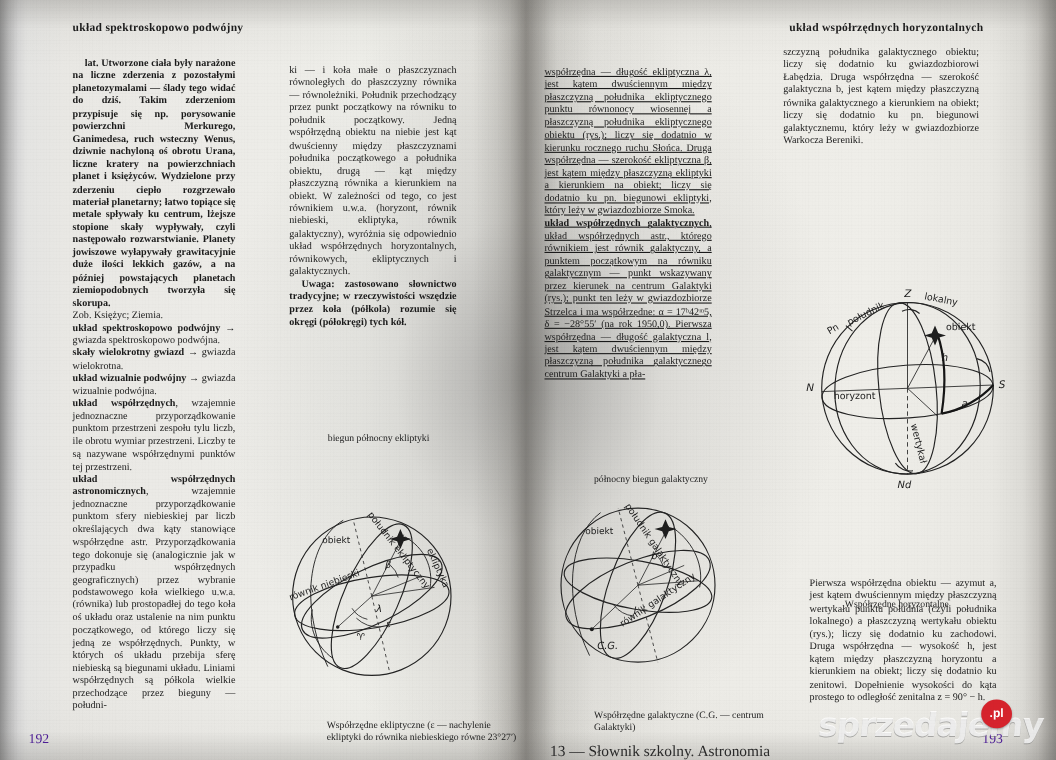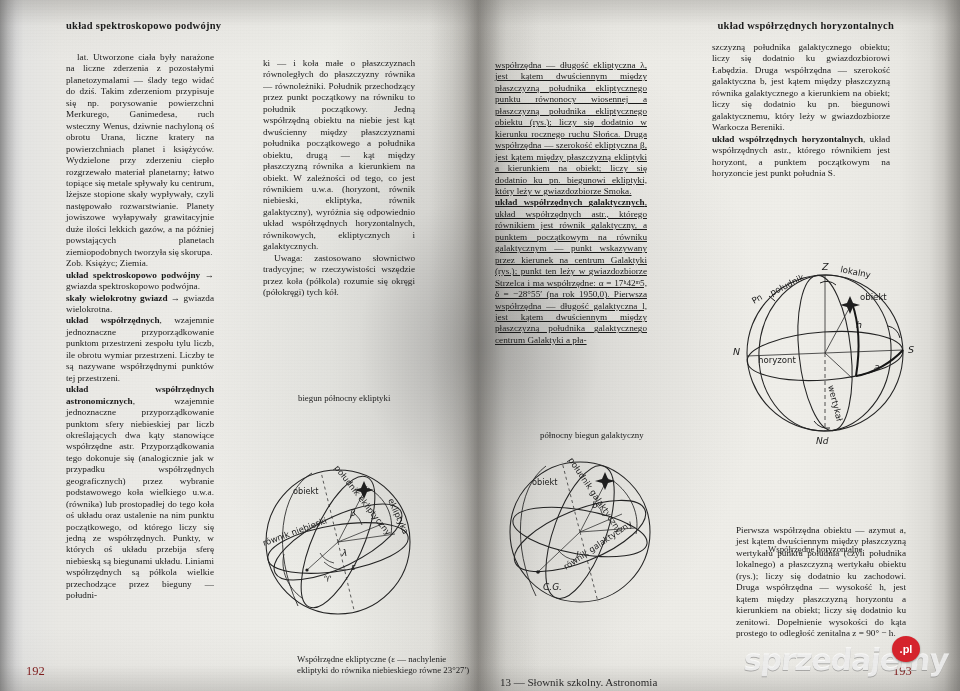--- a/index.html
+++ b/index.html
@@ -66,49 +66,49 @@
     position: absolute;
     font-size: 10.5px;
     font-weight: bold;
     color: #1d1d1d;
     letter-spacing: .25px;
     white-space: nowrap;
   }
   .folio {
     position: absolute;
     font-size: 12.5px;
-    color: #7f1d1d;
+    color: #4c1d95;
   }
 
   .col {
     position: absolute;
     font-size: 9.2px;
     line-height: 11.45px;
     color: #1a1a1a;
     text-align: justify;
     text-justify: inter-word;
     hyphens: manual;
   }
   .col p { margin: 0; }
-  .col p.ind { text-indent: 11px; }
+  .col p.ind { text-indent: 11px; font-weight: bold; }
   .col b { font-weight: bold; }
 
   
   .fig { position: absolute; }
   .fig svg { display: block; }
   .figcap {
     position: absolute;
     font-size: 8.8px;
     line-height: 11px;
     color: #1c1c1c;
     padding-left: 40px;
   }
   .siglum {
     position: absolute;
-    font-size: 11px;
+    font-size: 14px;
     color: #2a2a2a;
   }
 
   
   .wm {
     position: absolute;
     left: 744px; top: 636px;
     width: 216px; height: 48px;
     pointer-events: none;
   }
@@ -143,20 +143,21 @@
   <div class="gutter-shade"></div>
   <div class="vignette-top"></div>
 
   <div class="running-head" style="left:66px; top:20px;">układ spektroskopowo podwójny</div>
 
   <div class="col" style="left:66px; top:52px; width:148px;">
     <p class="ind">lat. Utworzone ciała były narażone na liczne zderzenia z pozostałymi planetozymalami — ślady tego widać do dziś. Takim zderzeniom przypisuje się np. porysowanie powierzchni Merkurego, Ganimedesa, ruch wsteczny Wenus, dziwnie nachyloną oś obrotu Urana, liczne kratery na powierzchniach planet i księżyców. Wydzielone przy zderzeniu ciepło rozgrzewało materiał planetarny; łatwo topiące się metale spływały ku centrum, lżejsze stopione skały wypływały, czyli następowało rozwarstwianie. Planety jowiszowe wyłapywały grawitacyjnie duże ilości lekkich gazów, a na później powstających planetach ziemiopodobnych tworzyła się skorupa.</p>
     <p>Zob. Księżyc; Ziemia.</p>
     <p><b>układ spektroskopowo podwójny</b><span> → gwiazda spektroskopowo podwójna.</span></p>
     <p><b>skały wielokrotny gwiazd</b><span> → gwiazda wielokrotna.</span></p>
+    <p><b>układ wizualnie podwójny</b><span> → gwiazda wizualnie podwójna.</span></p>
     <p><b>układ współrzędnych</b><span>, wzajemnie jednoznaczne przyporządkowanie punktom przestrzeni zespołu tylu liczb, ile obrotu wymiar przestrzeni. Liczby te są nazywane współrzędnymi punktów tej przestrzeni.</span></p>
     <p><b>układ współrzędnych astronomicznych</b><span>, wzajemnie jednoznaczne przyporządkowanie punktom sfery niebieskiej par liczb określających dwa kąty stanowiące współrzędne astr. Przyporządkowania tego dokonuje się (analogicznie jak w przypadku współrzędnych geograficznych) przez wybranie podstawowego koła wielkiego u.w.a. (równika) lub prostopadłej do tego koła oś układu oraz ustalenie na nim punktu początkowego, od którego liczy się jedną ze współrzędnych. Punkty, w których oś układu przebija sferę niebieską są biegunami układu. Liniami współrzędnych są półkola wielkie przechodzące przez bieguny — południ-</span></p>
   </div>
 
   <div class="col" style="left:263px; top:58px; width:152px;">
     <p>ki — i koła małe o płaszczyznach równoległych do płaszczyzny równika — równoleżniki. Południk przechodzący przez punkt początkowy na równiku to południk początkowy. Jedną współrzędną obiektu na niebie jest kąt dwuścienny między płaszczyznami południka początkowego a południka obiektu, drugą — kąt między płaszczyzną równika a kierunkiem na obiekt. W zależności od tego, co jest równikiem u.w.a. (horyzont, równik niebieski, ekliptyka, równik galaktyczny), wyróżnia się odpowiednio układ współrzędnych horyzontalnych, równikowych, ekliptycznych i galaktycznych.</p>
     <p class="ind">Uwaga: zastosowano słownictwo tradycyjne; w rzeczywistości wszędzie przez koła (półkola) rozumie się okręgi (półokręgi) tych kół.</p>
   </div>
 
   <div class="fig" style="left:258px; top:430px;">
@@ -263,25 +264,25 @@
       </g>
       <g font-family="DejaVu Sans, sans-serif" font-size="8.4" fill="#1b1b1b">
         <text transform="translate(68,28) rotate(56)">południk galaktyczny</text>
         <text transform="translate(66,138) rotate(-34)">równik galaktyczny</text>
       </g>
     </svg>
   </div>
   <div class="figcap" style="left:500px; top:430px; width:150px;">
     <span>północny biegun galaktyczny</span>
   </div>
+  <div class="figcap" style="left:500px; top:645px; width:178px;">Współrzędne galaktyczne (C.G. — centrum Galaktyki)</div>
   <div class="siglum" style="left:500px; top:676px;">13 — Słownik szkolny. Astronomia</div>
 
   <div class="col" style="left:712px; top:42px; width:178px;">
     <p>szczyzną południka galaktycznego obiektu; liczy się dodatnio ku gwiazdozbiorowi Łabędzia. Druga współrzędna — szerokość galaktyczna b, jest kątem między płaszczyzną równika galaktycznego a kierunkiem na obiekt; liczy się dodatnio ku pn. biegunowi galaktycznemu, który leży w gwiazdozbiorze Warkocza Bereniki.</p>
-    <p><b>układ współrzędnych horyzontalnych</b><span>, układ współrzędnych astr., którego równikiem jest horyzont, a punktem początkowym na horyzoncie jest punkt południa S.</span></p>
   </div>
 
   <div class="fig" style="left:728px; top:258px;">
     <svg width="200" height="195" viewBox="0 0 200 195">
       <g fill="none" stroke="#232323" stroke-width="1.05">
         <circle cx="97" cy="95" r="78"></circle>
 
         <ellipse cx="97" cy="98" rx="78" ry="24" transform="rotate(-4 97 98)"></ellipse>
 
         <ellipse cx="97" cy="95" rx="66" ry="78" transform="rotate(4 97 95)"></ellipse>

